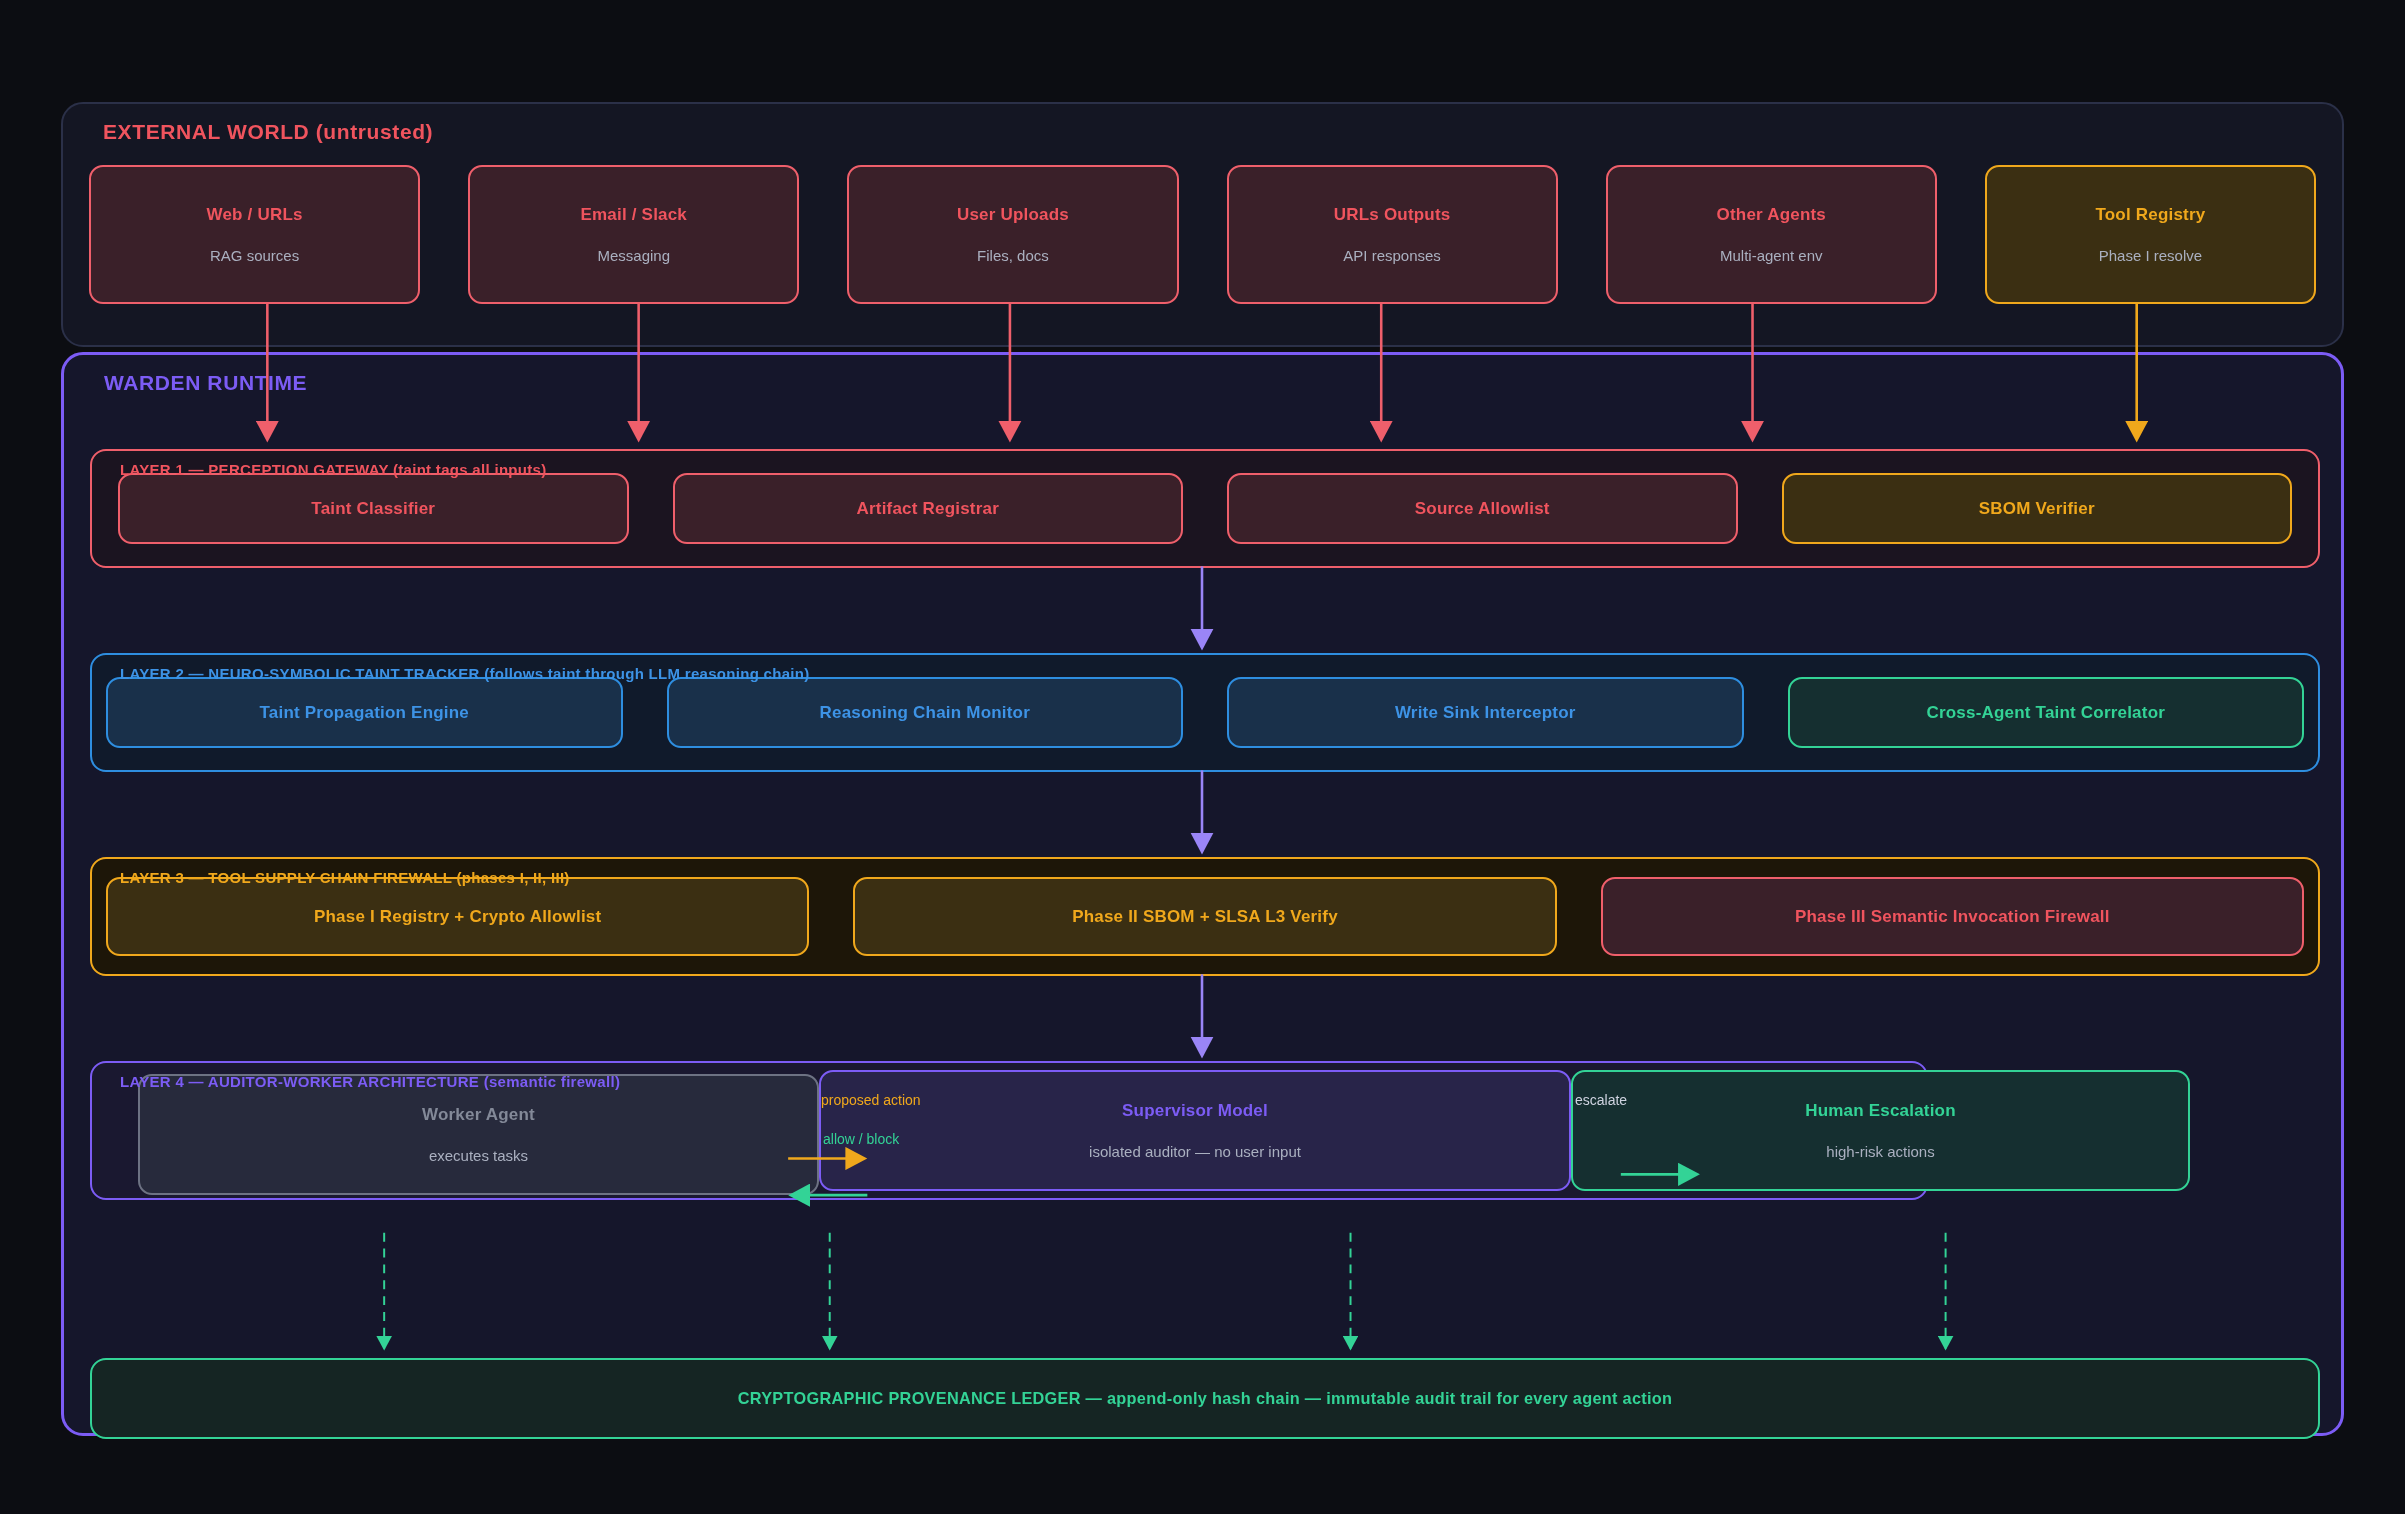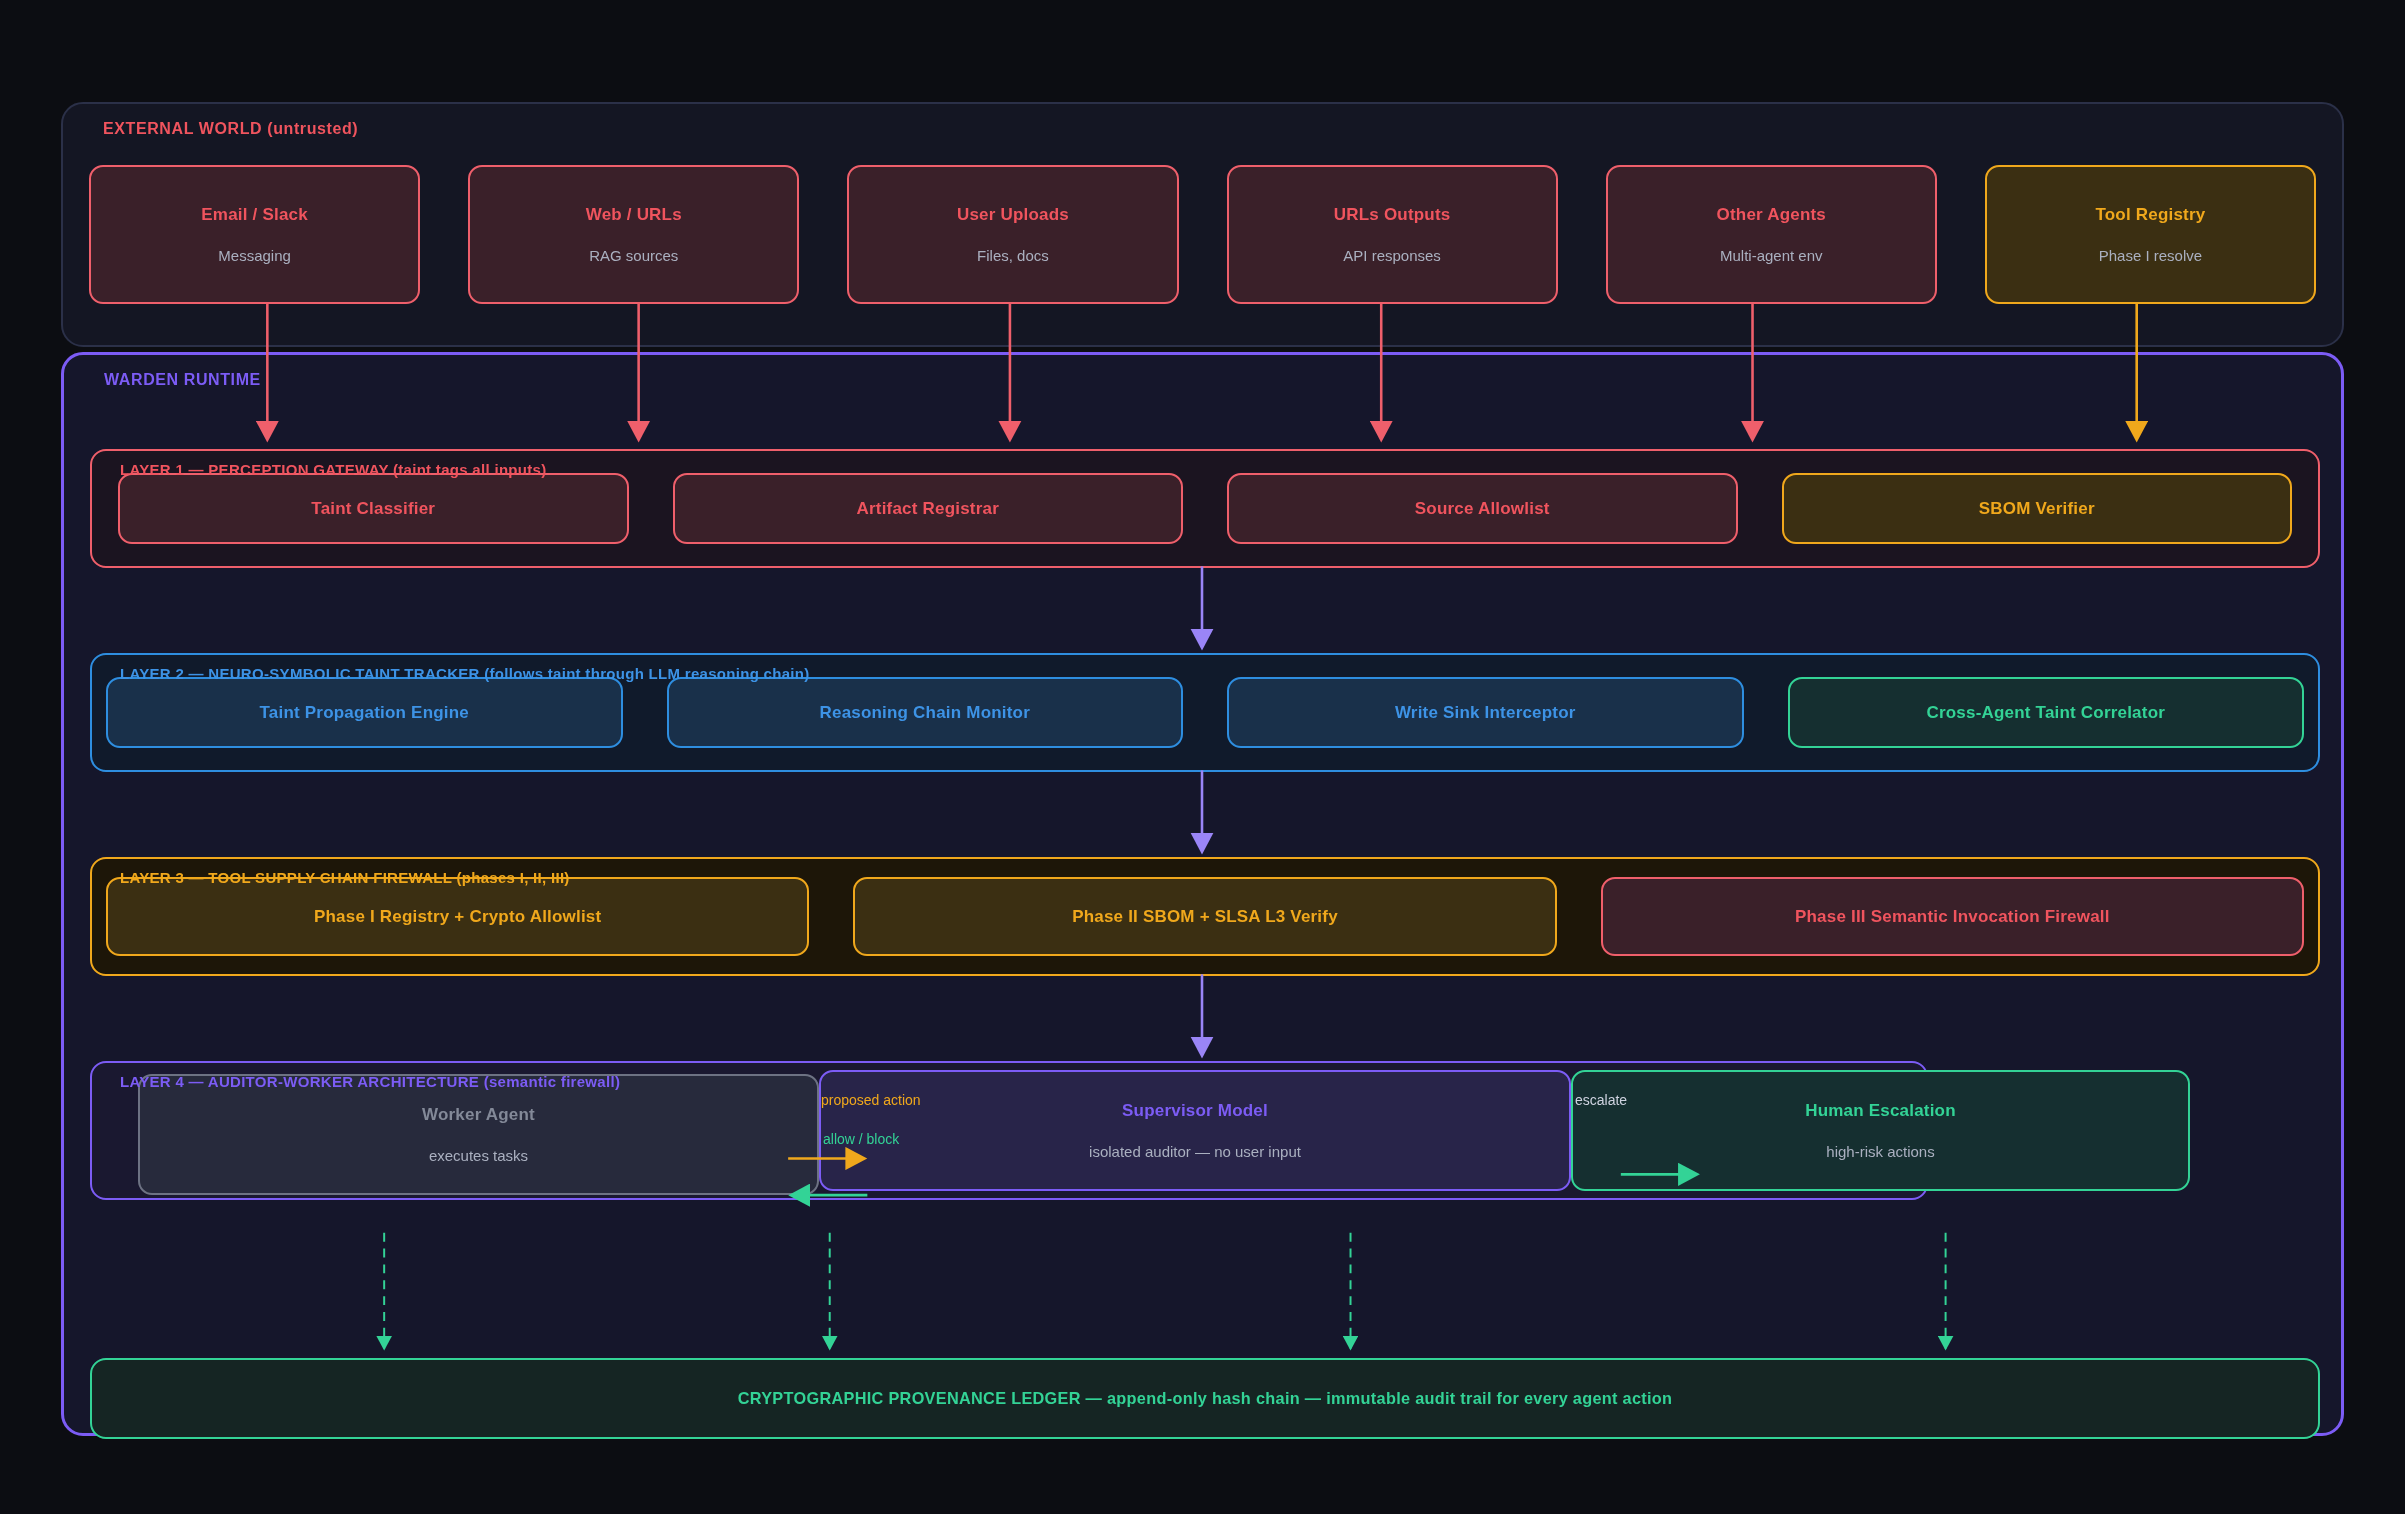--- a/index.html
+++ b/index.html
@@ -34,21 +34,21 @@
   }
 
   
   .container {
     position: absolute;
     border-radius: 22px;
     box-sizing: border-box;
   }
   .container-label {
     position: absolute;
-    font-size: 16px;
+    font-size: 21px;
     font-weight: bold;
     letter-spacing: 0.6px;
     white-space: nowrap;
   }
 
   #external-world {
     left: 61px; top: 102px; width: 2283px; height: 245px;
     border: 2px solid #2b3048;
     background: #141623;
   }
@@ -206,26 +206,26 @@
 <body>
 
 <div class="stage">
 
 
   <div class="container" id="external-world">
     <div class="container-label">EXTERNAL WORLD (untrusted)</div>
 
     <div id="external-row">
       <div class="node v-red">
+        <div class="node-title">Web / URLs</div>
+        <div class="node-sub">RAG sources</div>
+      </div>
+      <div class="node v-red">
         <div class="node-title">Email / Slack</div>
         <div class="node-sub">Messaging</div>
-      </div>
-      <div class="node v-red">
-        <div class="node-title">Web / URLs</div>
-        <div class="node-sub">RAG sources</div>
       </div>
       <div class="node v-red">
         <div class="node-title">User Uploads</div>
         <div class="node-sub">Files, docs</div>
       </div>
       <div class="node v-red">
         <div class="node-title">URLs Outputs</div>
         <div class="node-sub">API responses</div>
       </div>
       <div class="node v-red">

